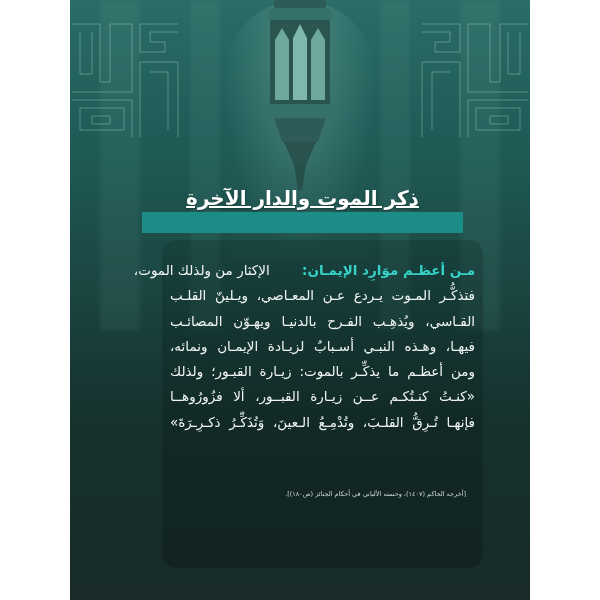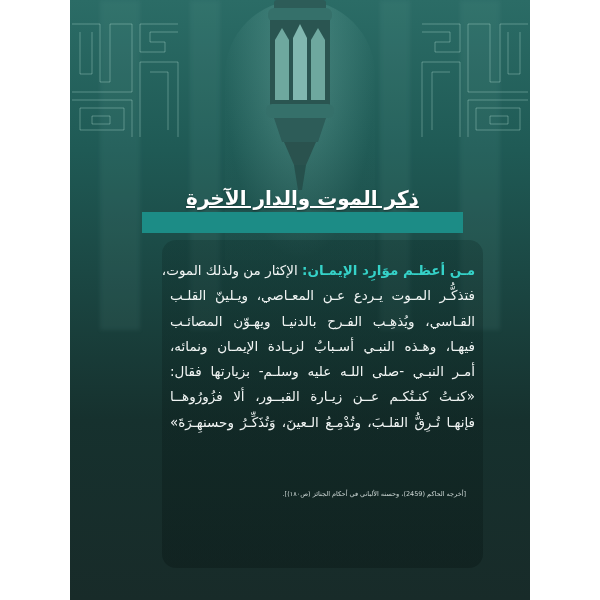--- a/index.html
+++ b/index.html
@@ -37,21 +37,21 @@
       position: absolute; left: 92px; top: 240px; width: 321px; height: 328px;
       border-radius: 14px;
       background: linear-gradient(180deg, rgba(10,35,32,0.25), rgba(10,25,23,0.45));
     }
     .body-text {
       position: absolute; left: 100px; top: 258px; width: 305px;
       direction: rtl; text-align: justify; text-align-last: justify;
       color: #f1f5f4; font-size: 13.5px; line-height: 25.3px;
     }
     .body-text .line { display: block; white-space: nowrap; }
-    .highlight { color: #35d2c8; font-weight: bold; }
+    .highlight { color: #35d2c8; font-weight: bold; margin-left: 28px; }
     .footnote {
       position: absolute; left: 100px; top: 490px; width: 296px;
       direction: rtl; text-align: right;
       color: #cfd9d7; font-size: 6.5px;
     }
   </style>
 </head>
 <body>
 
 <div class="panel">
@@ -94,19 +94,19 @@
   <div class="title-bar"></div>
   <div class="title">ذكر الموت والدار الآخرة</div>
 
   <div class="card"></div>
 
   <div class="body-text">
     <span class="line"><span class="highlight">مـن أعظـم موَارِد الإيمـان:</span> <span>الإكثار من ولذلك الموت،</span></span>
     <span class="line">فتذكُّـر المـوت يـردع عـن المعـاصي، ويـلينّ القلـب</span>
     <span class="line">القـاسي، ويُذهِـب الفـرح بالدنيـا ويهـوّن المصائـب</span>
     <span class="line">فيهـا، وهـذه النبـي أسـبابٌ لزيـادة الإيمـان ونمائه،</span>
-    <span class="line">أمـر النبـي -صلى اللـه عليه وسلـم- بزيارتها فقال:</span>
+    <span class="line">ومن أعظـم ما يذكِّـر بالموت: زيـارة القبـور؛ ولذلك</span>
     <span class="line">«كنـتُ كنـتُكـم عــن زيـارة القبــور، ألا فزُورُوهــا</span>
-    <span class="line">فإنهـا تُـرِقُّ القلـبَ، وتُدْمِـعُ الـعينَ، وَتُذَكِّـرُ وحسنهِـرَةَ»</span>
+    <span class="line">فإنهـا تُـرِقُّ القلـبَ، وتُدْمِـعُ الـعينَ، وَتُذَكِّـرُ ذكـرِـرَةَ»</span>
   </div>
 
-  <div class="footnote">[أخرجه الحاكم (2459)، وحسنه الألباني في أحكام الجنائز (ص١٨٠)].</div>
+  <div class="footnote">[أخرجه الحاكم (١٤٠٧)، وحسنه الألباني في أحكام الجنائز (ص١٨٠)].</div>
 </div>
 
 </body></html>

